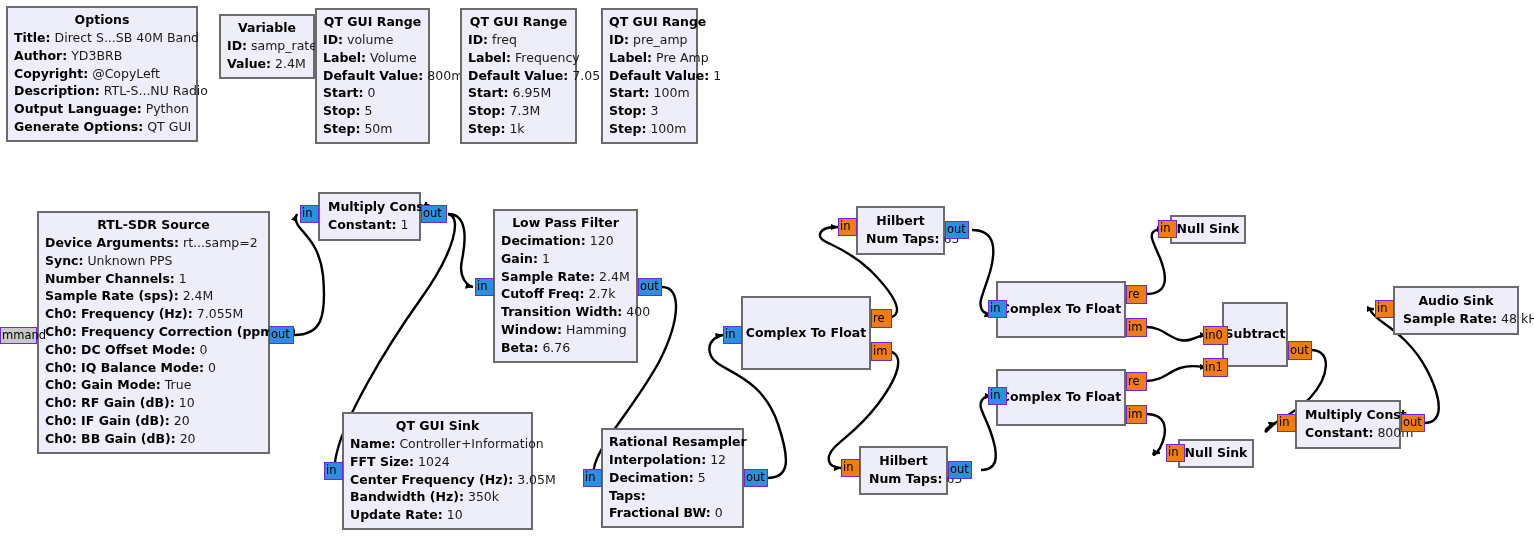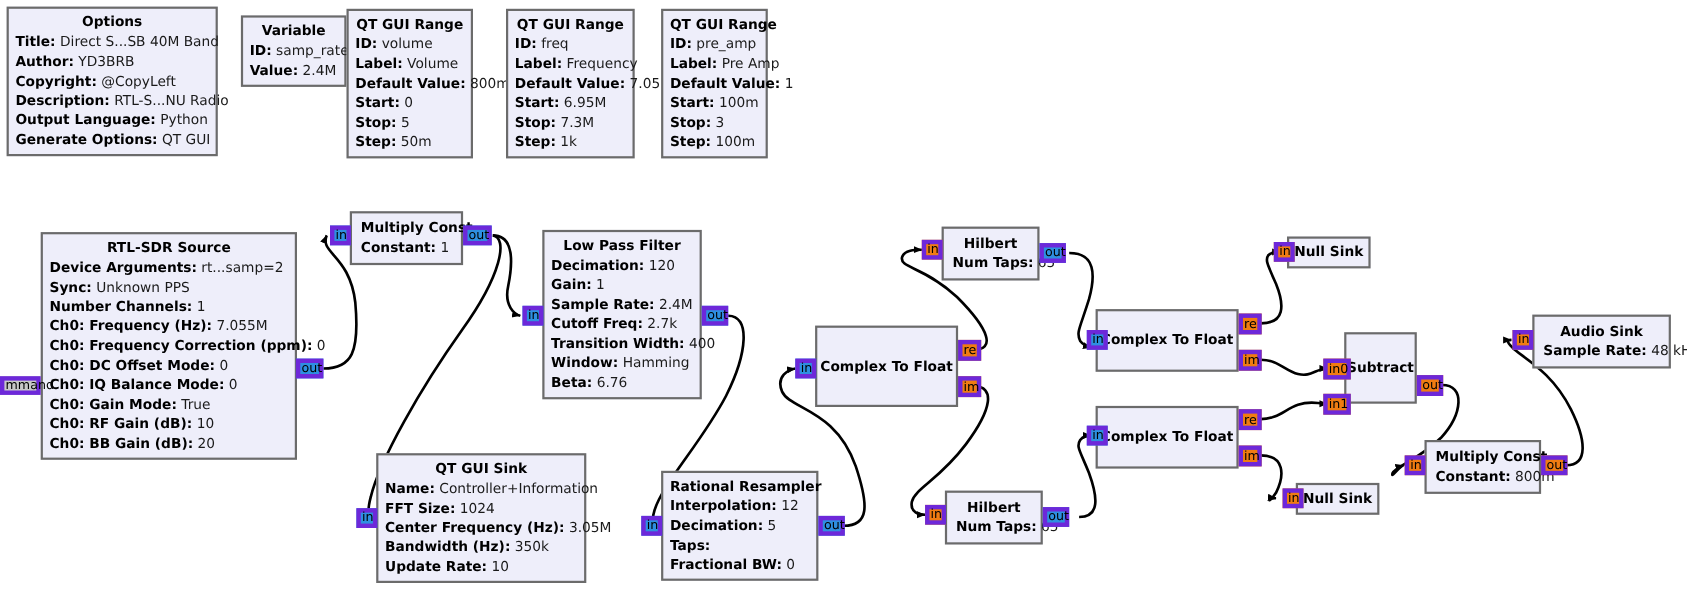--- a/index.html
+++ b/index.html
@@ -45,21 +45,21 @@
   .block .title.left { text-align: left; }
   .block .row { font-size: 12.5px; }
   .block .row .k { font-weight: bold; }
   .block .row .v { font-weight: normal; color: #1a1a1a; }
   .block.compact {
     padding: 4px 8px 5px 8px;
   }
   .port {
     position: absolute;
     box-sizing: border-box;
-    border: 4px solid #6d28d9;
+    border: 1px solid #6d28d9;
     font-size: 11.5px;
     line-height: 1;
     font-weight: normal;
     color: #000000;
     display: flex;
     align-items: center;
     justify-content: flex-start;
     padding-left: 1px;
     z-index: 4;
     font-family: "DejaVu Sans", "Liberation Sans", sans-serif;
@@ -152,32 +152,34 @@
   <div class="block" style="left:601px; top:8px; width:97px;">
     <div class="title">QT GUI Range</div>
     <div class="row"><span class="k">ID:</span> <span class="v">pre_amp</span></div>
     <div class="row"><span class="k">Label:</span> <span class="v">Pre Amp</span></div>
     <div class="row"><span class="k">Default Value:</span> <span class="v">1</span></div>
     <div class="row"><span class="k">Start:</span> <span class="v">100m</span></div>
     <div class="row"><span class="k">Stop:</span> <span class="v">3</span></div>
     <div class="row"><span class="k">Step:</span> <span class="v">100m</span></div>
   </div>
 
-  <div class="port msg" style="left:0px; top:342px; width:37px; height:17px;">mmand</div>
+  <div class="port msg" style="left:0px; top:327px; width:37px; height:17px;">mmand</div>
   <div class="block" style="left:37px; top:211px; width:233px;">
     <div class="title">RTL-SDR Source</div>
     <div class="row"><span class="k">Device Arguments:</span> <span class="v">rt...samp=2</span></div>
     <div class="row"><span class="k">Sync:</span> <span class="v">Unknown PPS</span></div>
     <div class="row"><span class="k">Number Channels:</span> <span class="v">1</span></div>
+    <div class="row"><span class="k">Sample Rate (sps):</span> <span class="v">2.4M</span></div>
     <div class="row"><span class="k">Ch0: Frequency (Hz):</span> <span class="v">7.055M</span></div>
     <div class="row"><span class="k">Ch0: Frequency Correction (ppm):</span> <span class="v">0</span></div>
     <div class="row"><span class="k">Ch0: DC Offset Mode:</span> <span class="v">0</span></div>
     <div class="row"><span class="k">Ch0: IQ Balance Mode:</span> <span class="v">0</span></div>
     <div class="row"><span class="k">Ch0: Gain Mode:</span> <span class="v">True</span></div>
     <div class="row"><span class="k">Ch0: RF Gain (dB):</span> <span class="v">10</span></div>
+    <div class="row"><span class="k">Ch0: IF Gain (dB):</span> <span class="v">20</span></div>
     <div class="row"><span class="k">Ch0: BB Gain (dB):</span> <span class="v">20</span></div>
   </div>
   <div class="port complex" style="left:269px; top:326px; width:25px; height:18px;">out</div>
 
   <div class="port complex" style="left:300px; top:205px; width:19px; height:18px;">in</div>
   <div class="block compact" style="left:318px; top:192px; width:103px;">
     <div class="title">Multiply Const</div>
     <div class="row"><span class="k">Constant:</span> <span class="v">1</span></div>
   </div>
   <div class="port complex" style="left:421px; top:205px; width:26px; height:18px;">out</div>

